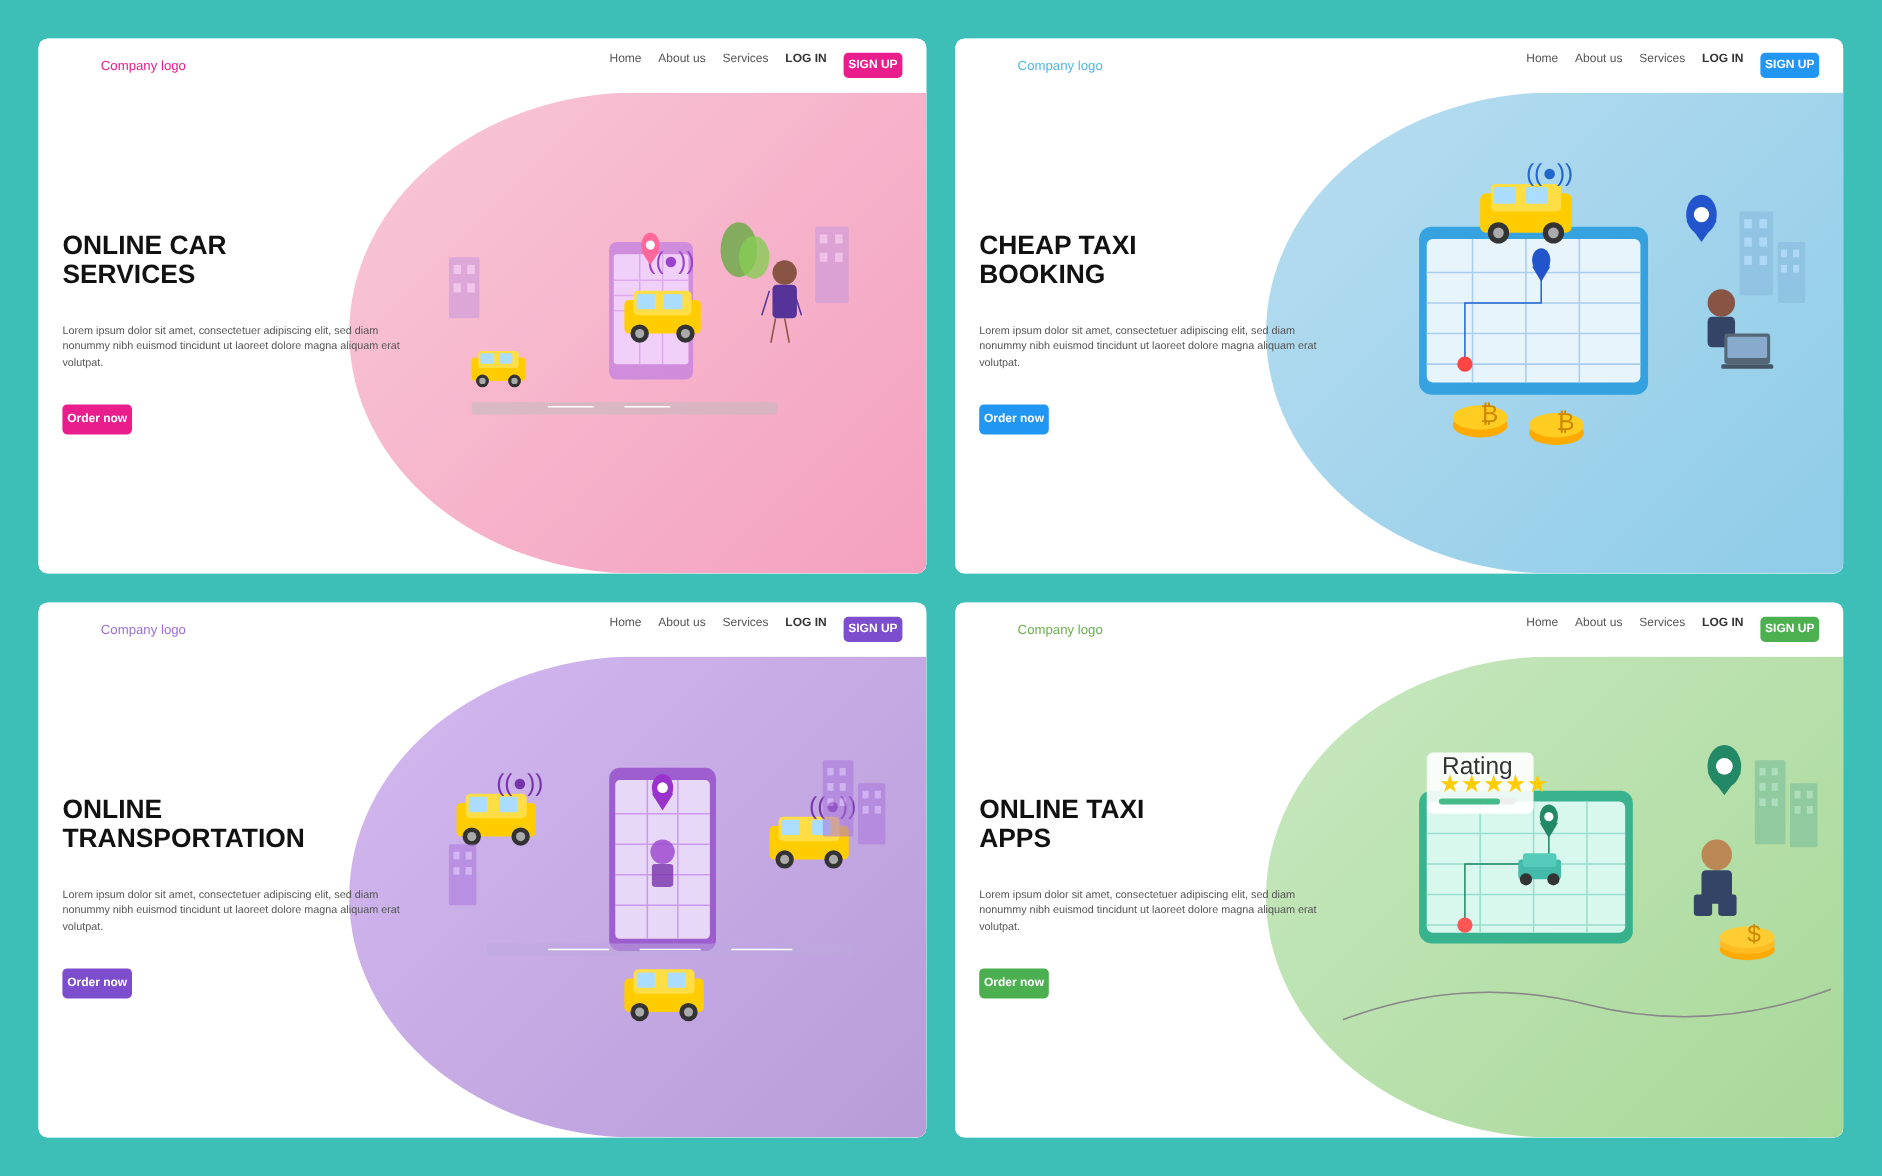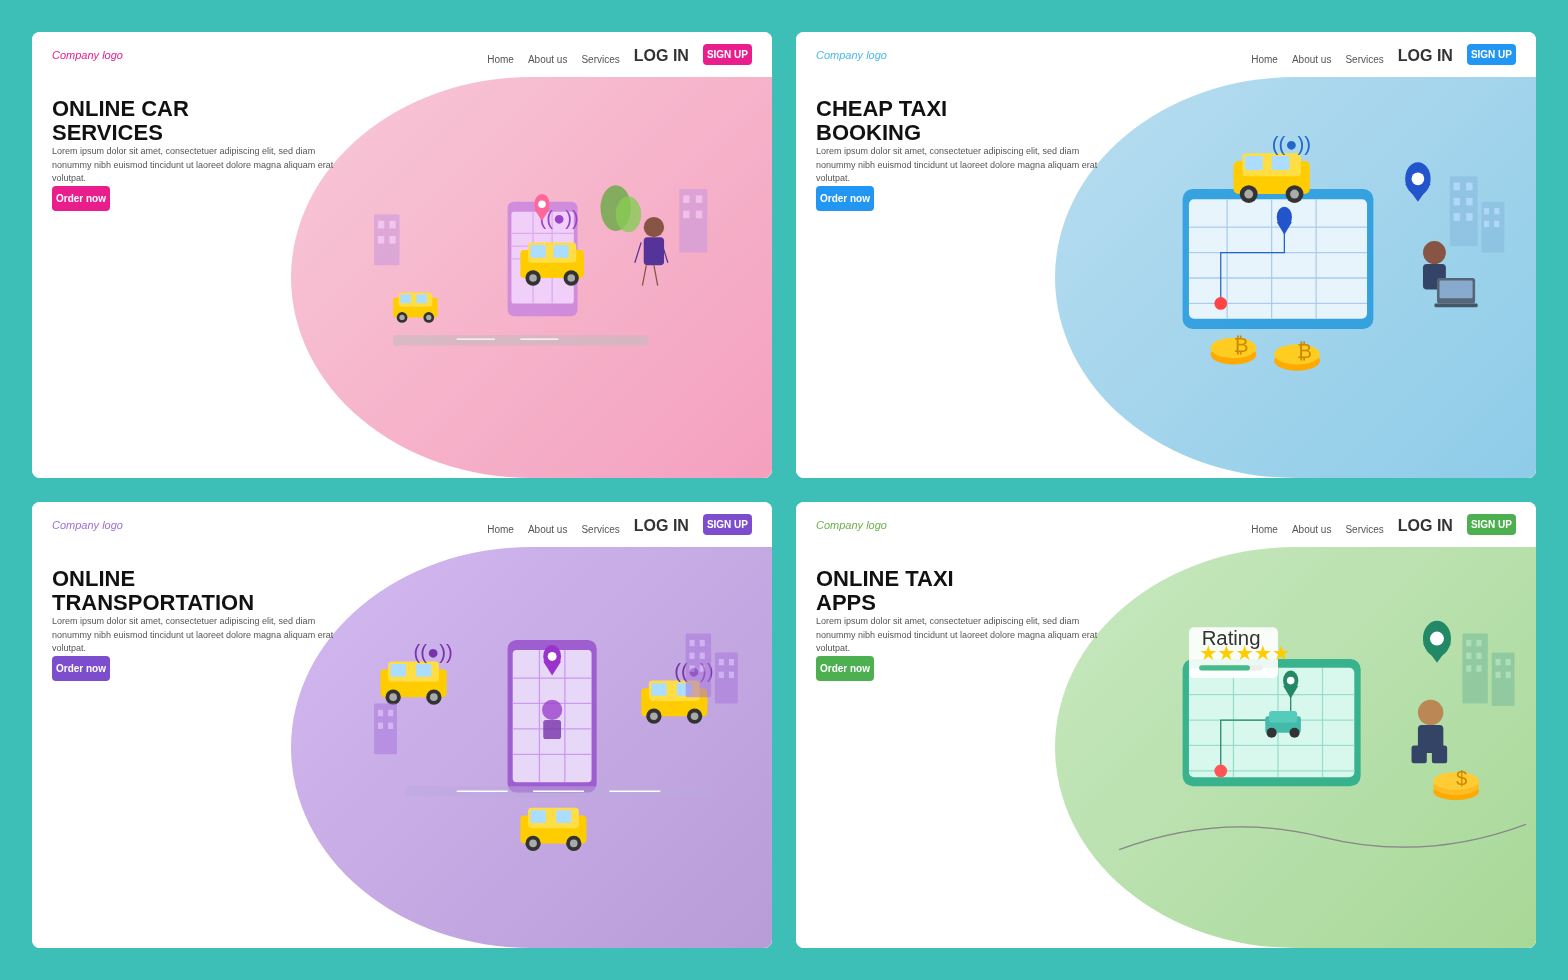--- a/index.html
+++ b/index.html
@@ -29,39 +29,39 @@
       display: flex;
       align-items: center;
       padding: 12px 20px;
       gap: 16px;
       z-index: 10;
       position: relative;
       background: white;
     }
     .nav-logo {
       font-size: 11px;
-      font-style: italic;
       margin-right: auto;
+      margin-left: 32px;
     }
     .nav-logo span { color: #e91e8c; }
     .nav-logo.blue span { color: #4db8e8; }
     .nav-logo.purple span { color: #9c6fd6; }
     .nav-logo.green span { color: #6ab04c; }
     .nav-links {
       display: flex;
       gap: 14px;
-      align-items: flex-end;
+      align-items: flex-start;
     }
     .nav-link {
       font-size: 10px;
       color: #555;
       text-decoration: none;
     }
     .nav-login {
-      font-size: 16px;
+      font-size: 10px;
       font-weight: bold;
       color: #333;
     }
     .nav-signup {
       font-size: 10px;
       font-weight: bold;
       color: white;
       padding: 5px 4px;
       border-radius: 4px;
       border: none;
@@ -96,22 +96,22 @@
     .blob-green { background: linear-gradient(135deg, #c8e8c0, #a8d898); }
 
     
     .content {
       position: relative;
       z-index: 5;
       padding: 20px 20px 20px 20px;
       width: 45%;
       display: flex;
       flex-direction: column;
-      gap: 0;
-      justify-content: flex-start;
+      gap: 28px;
+      justify-content: center;
       height: 100%;
     }
     .card-title {
       font-size: 22px;
       font-weight: 900;
       color: #111;
       line-height: 1.1;
       text-transform: uppercase;
     }
     .card-desc {

